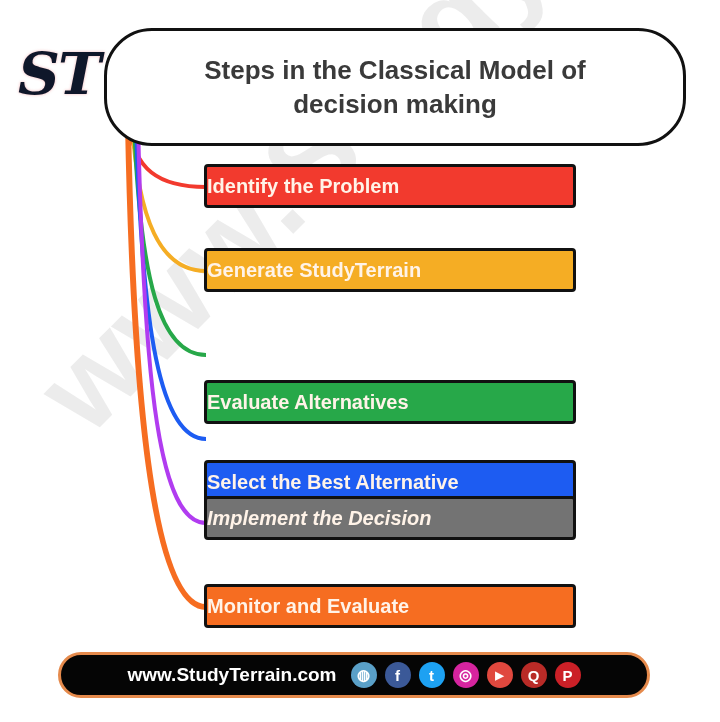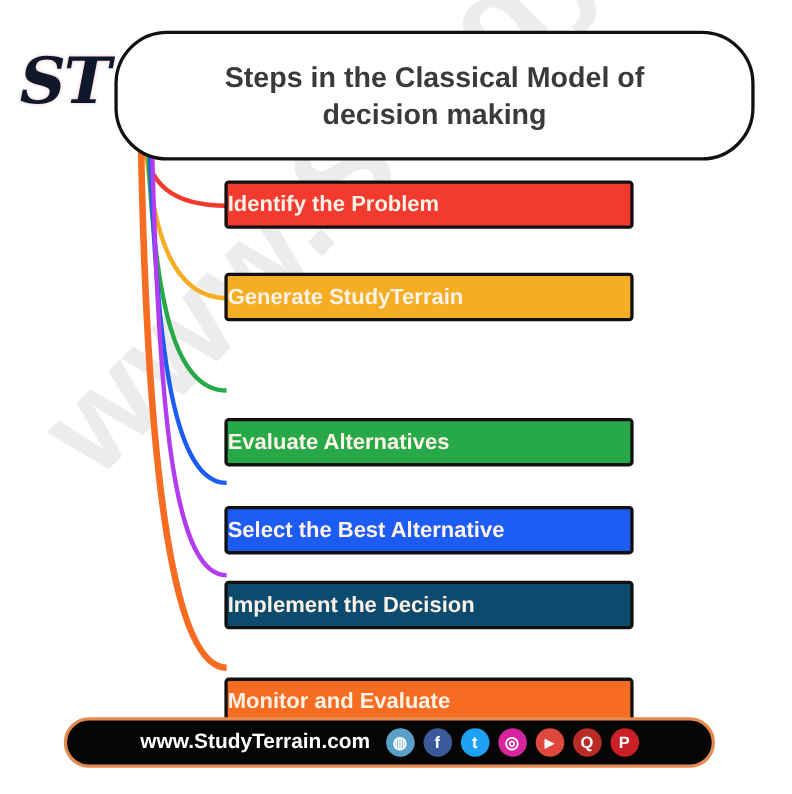--- a/index.html
+++ b/index.html
@@ -40,24 +40,24 @@
   </div>
 <div class="step" style="top:248px;background:#f5ad24;">
     <span>Generate StudyTerrain</span>
   </div>
 <div class="step" style="top:332px;background:#27a849;margin-top:48px;">
     <span>Evaluate Alternatives</span>
   </div>
 <div class="step" style="top:416px;background:#1d5cf2;margin-top:44px;">
     <span>Select the Best Alternative</span>
   </div>
-<div class="step" style="top:528px;background:#0c4a6e;">
+<div class="step" style="top:496px;background:#737373;font-style:italic;">
     <span>Implement the Decision</span>
   </div>
-<div class="step" style="top:584px;background:#f66d21;margin-top:32px;">
+<div class="step" style="top:584px;background:#f66d21;">
     <span>Monitor and Evaluate</span>
   </div>
 
 <div class="footer">
   <span class="url">www.StudyTerrain.com</span>
   <span class="social" style="background:#5aa0c8;">◍</span>
   <span class="social" style="background:#3b5998;">f</span>
   <span class="social" style="background:#1da1f2;">t</span>
   <span class="social" style="background:#d6249f;">◎</span>
   <span class="social" style="background:#e0483e;font-size:11px;">▶</span>

